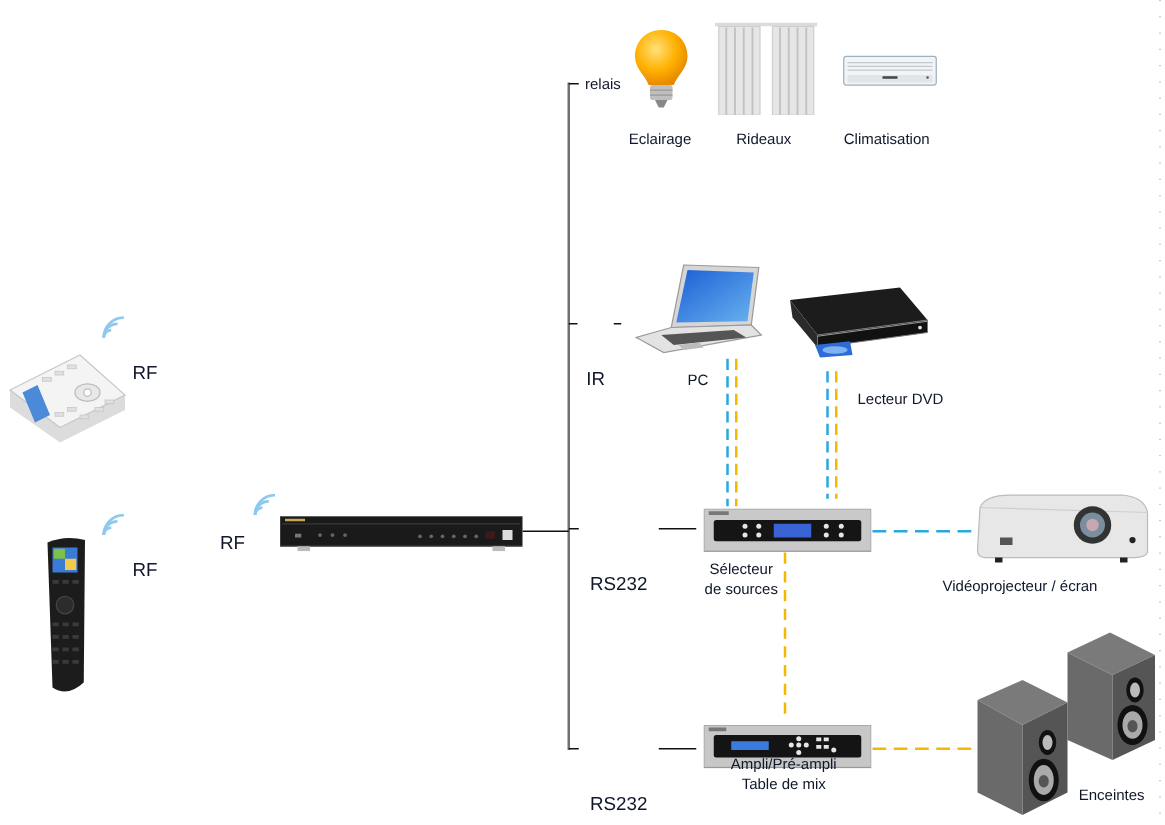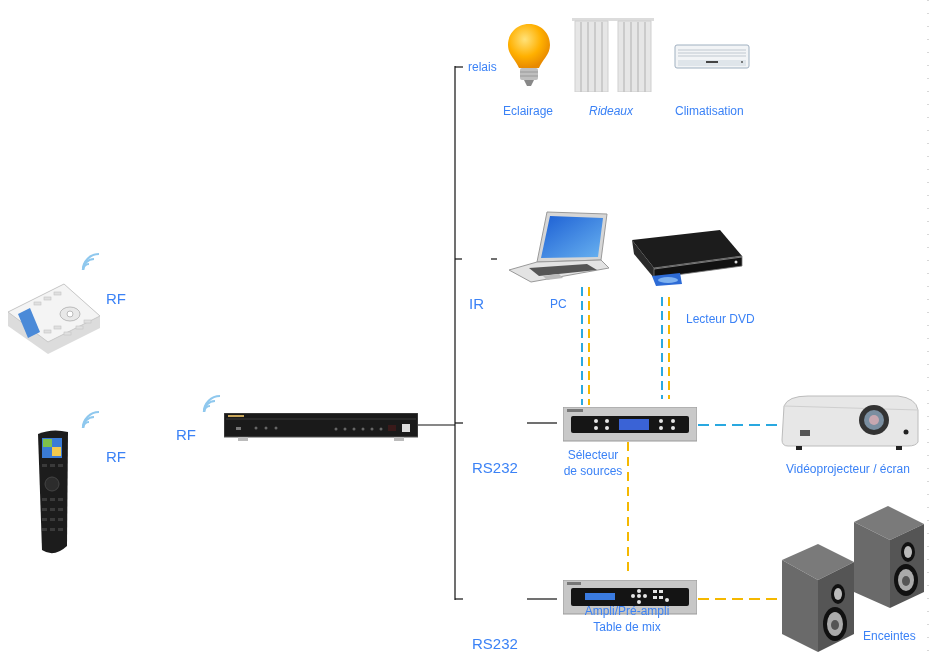--- a/index.html
+++ b/index.html
@@ -1,18 +1,18 @@
 <!DOCTYPE html>
 <html><head>
 <meta charset="utf-8">
 <style>
   html, body { margin: 0; padding: 0; background: #ffffff; }
   body { width: 932px; height: 660px; position: relative; overflow: hidden;
          font-family: "Liberation Sans", sans-serif; }
-  .lbl { position: absolute; color: #3b82f6; font-size: 12px; white-space: nowrap; }
+  .lbl { position: absolute; color: #0f172a; font-size: 12px; white-space: nowrap; }
   .lbl-lg { font-size: 15px; margin-top: 44px; }
   .lbl-c { text-align: center; line-height: 16px; }
   svg.wires { position: absolute; left: 0; top: 0; }
   .dev { position: absolute; }
   .rf-icon { position: absolute; width: 24px; height: 22px; }
 </style>
 </head>
 <body>
 
 <svg class="wires" width="932" height="660">
@@ -183,21 +183,21 @@
         <line x1="4" y1="6" x2="72" y2="6"></line>
         <line x1="4" y1="9" x2="72" y2="9"></line>
         <line x1="4" y1="12" x2="72" y2="12"></line>
       </g>
     <rect x="4" y="16" width="68" height="6" fill="#dfe5ea"></rect>
     <rect x="32" y="17" width="12" height="2" fill="#444"></rect>
     <circle cx="68" cy="18" r="1" fill="#555"></circle>
   </svg>
 </div>
 <div class="lbl" style="left:503px;top:104px;">Eclairage</div>
-<div class="lbl" style="left:589px;top:104px;font-style:italic;">Rideaux</div>
+<div class="lbl" style="left:589px;top:104px;">Rideaux</div>
 <div class="lbl" style="left:675px;top:104px;">Climatisation</div>
 
 <div class="dev" style="left:507px;top:210px;width:104px;height:74px;">
   <svg width="104" height="74">
     <defs>
       <linearGradient id="scr" x1="0" y1="0" x2="1" y2="1">
         <stop offset="0%" stop-color="#1c5fd4"></stop>
           <stop offset="100%" stop-color="#69b2f0"></stop>
       </linearGradient>
     </defs>
@@ -251,21 +251,21 @@
     <path d="M6 12 L140 16" stroke="#cfcfcf" fill="none"></path>
     <circle cx="96" cy="26" r="15" fill="#333"></circle>
     <circle cx="96" cy="26" r="10" fill="#7a8ea0"></circle>
     <circle cx="96" cy="26" r="5" fill="#c7a7b0"></circle>
     <circle cx="128" cy="38" r="2.5" fill="#222"></circle>
     <rect x="22" y="36" width="10" height="6" fill="#555"></rect>
     <rect x="18" y="52" width="6" height="4" fill="#222"></rect>
     <rect x="118" y="52" width="6" height="4" fill="#222"></rect>
   </svg>
 </div>
-<div class="lbl" style="left:754px;top:462px;margin-left:32px;">Vidéoprojecteur / écran</div>
+<div class="lbl" style="left:754px;top:462px;">Vidéoprojecteur / écran</div>
 
 <div class="dev" style="left:563px;top:580px;width:134px;height:36px;">
   <svg width="134" height="36">
     <rect x="0" y="0" width="134" height="34" fill="#c7c7c7" stroke="#999"></rect>
     <rect x="8" y="8" width="118" height="18" rx="2" fill="#141414"></rect>
     <rect x="22" y="13" width="30" height="7" fill="#3a7be0"></rect>
     <g fill="#e6e6e6">
       <circle cx="76" cy="11" r="2"></circle>
         <circle cx="70" cy="16" r="2"></circle>
         <circle cx="76" cy="16" r="2"></circle>

